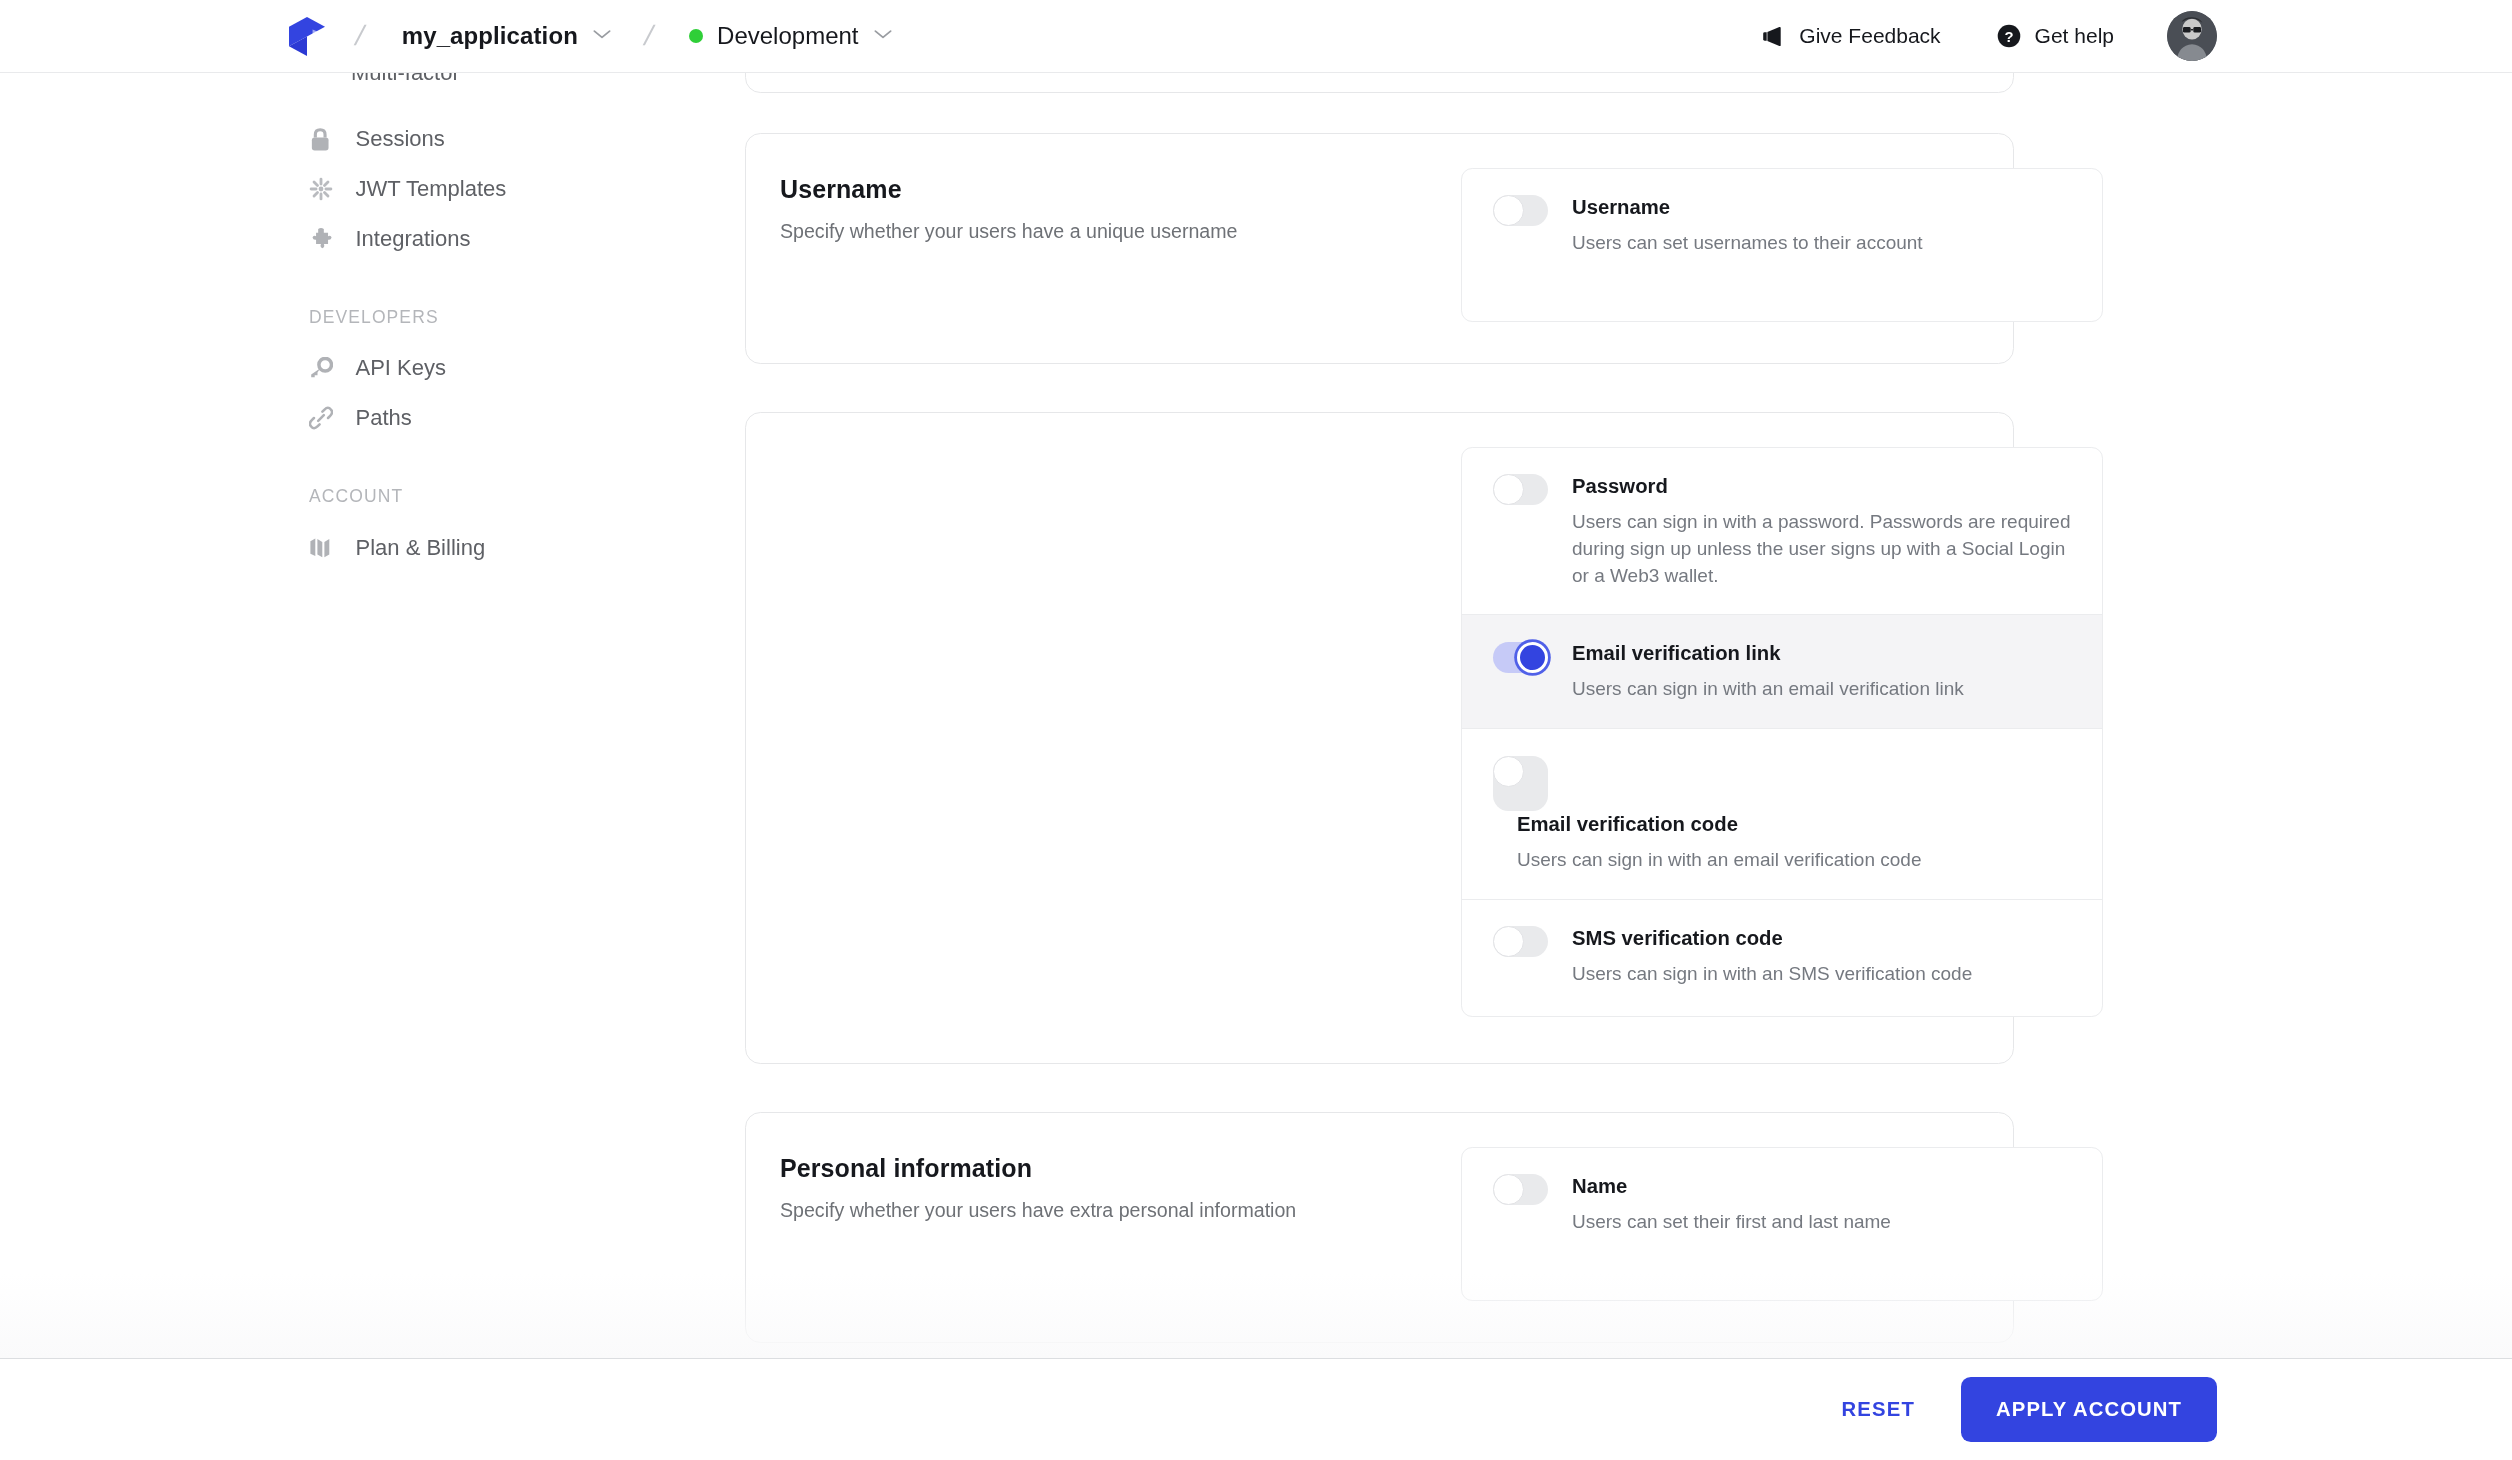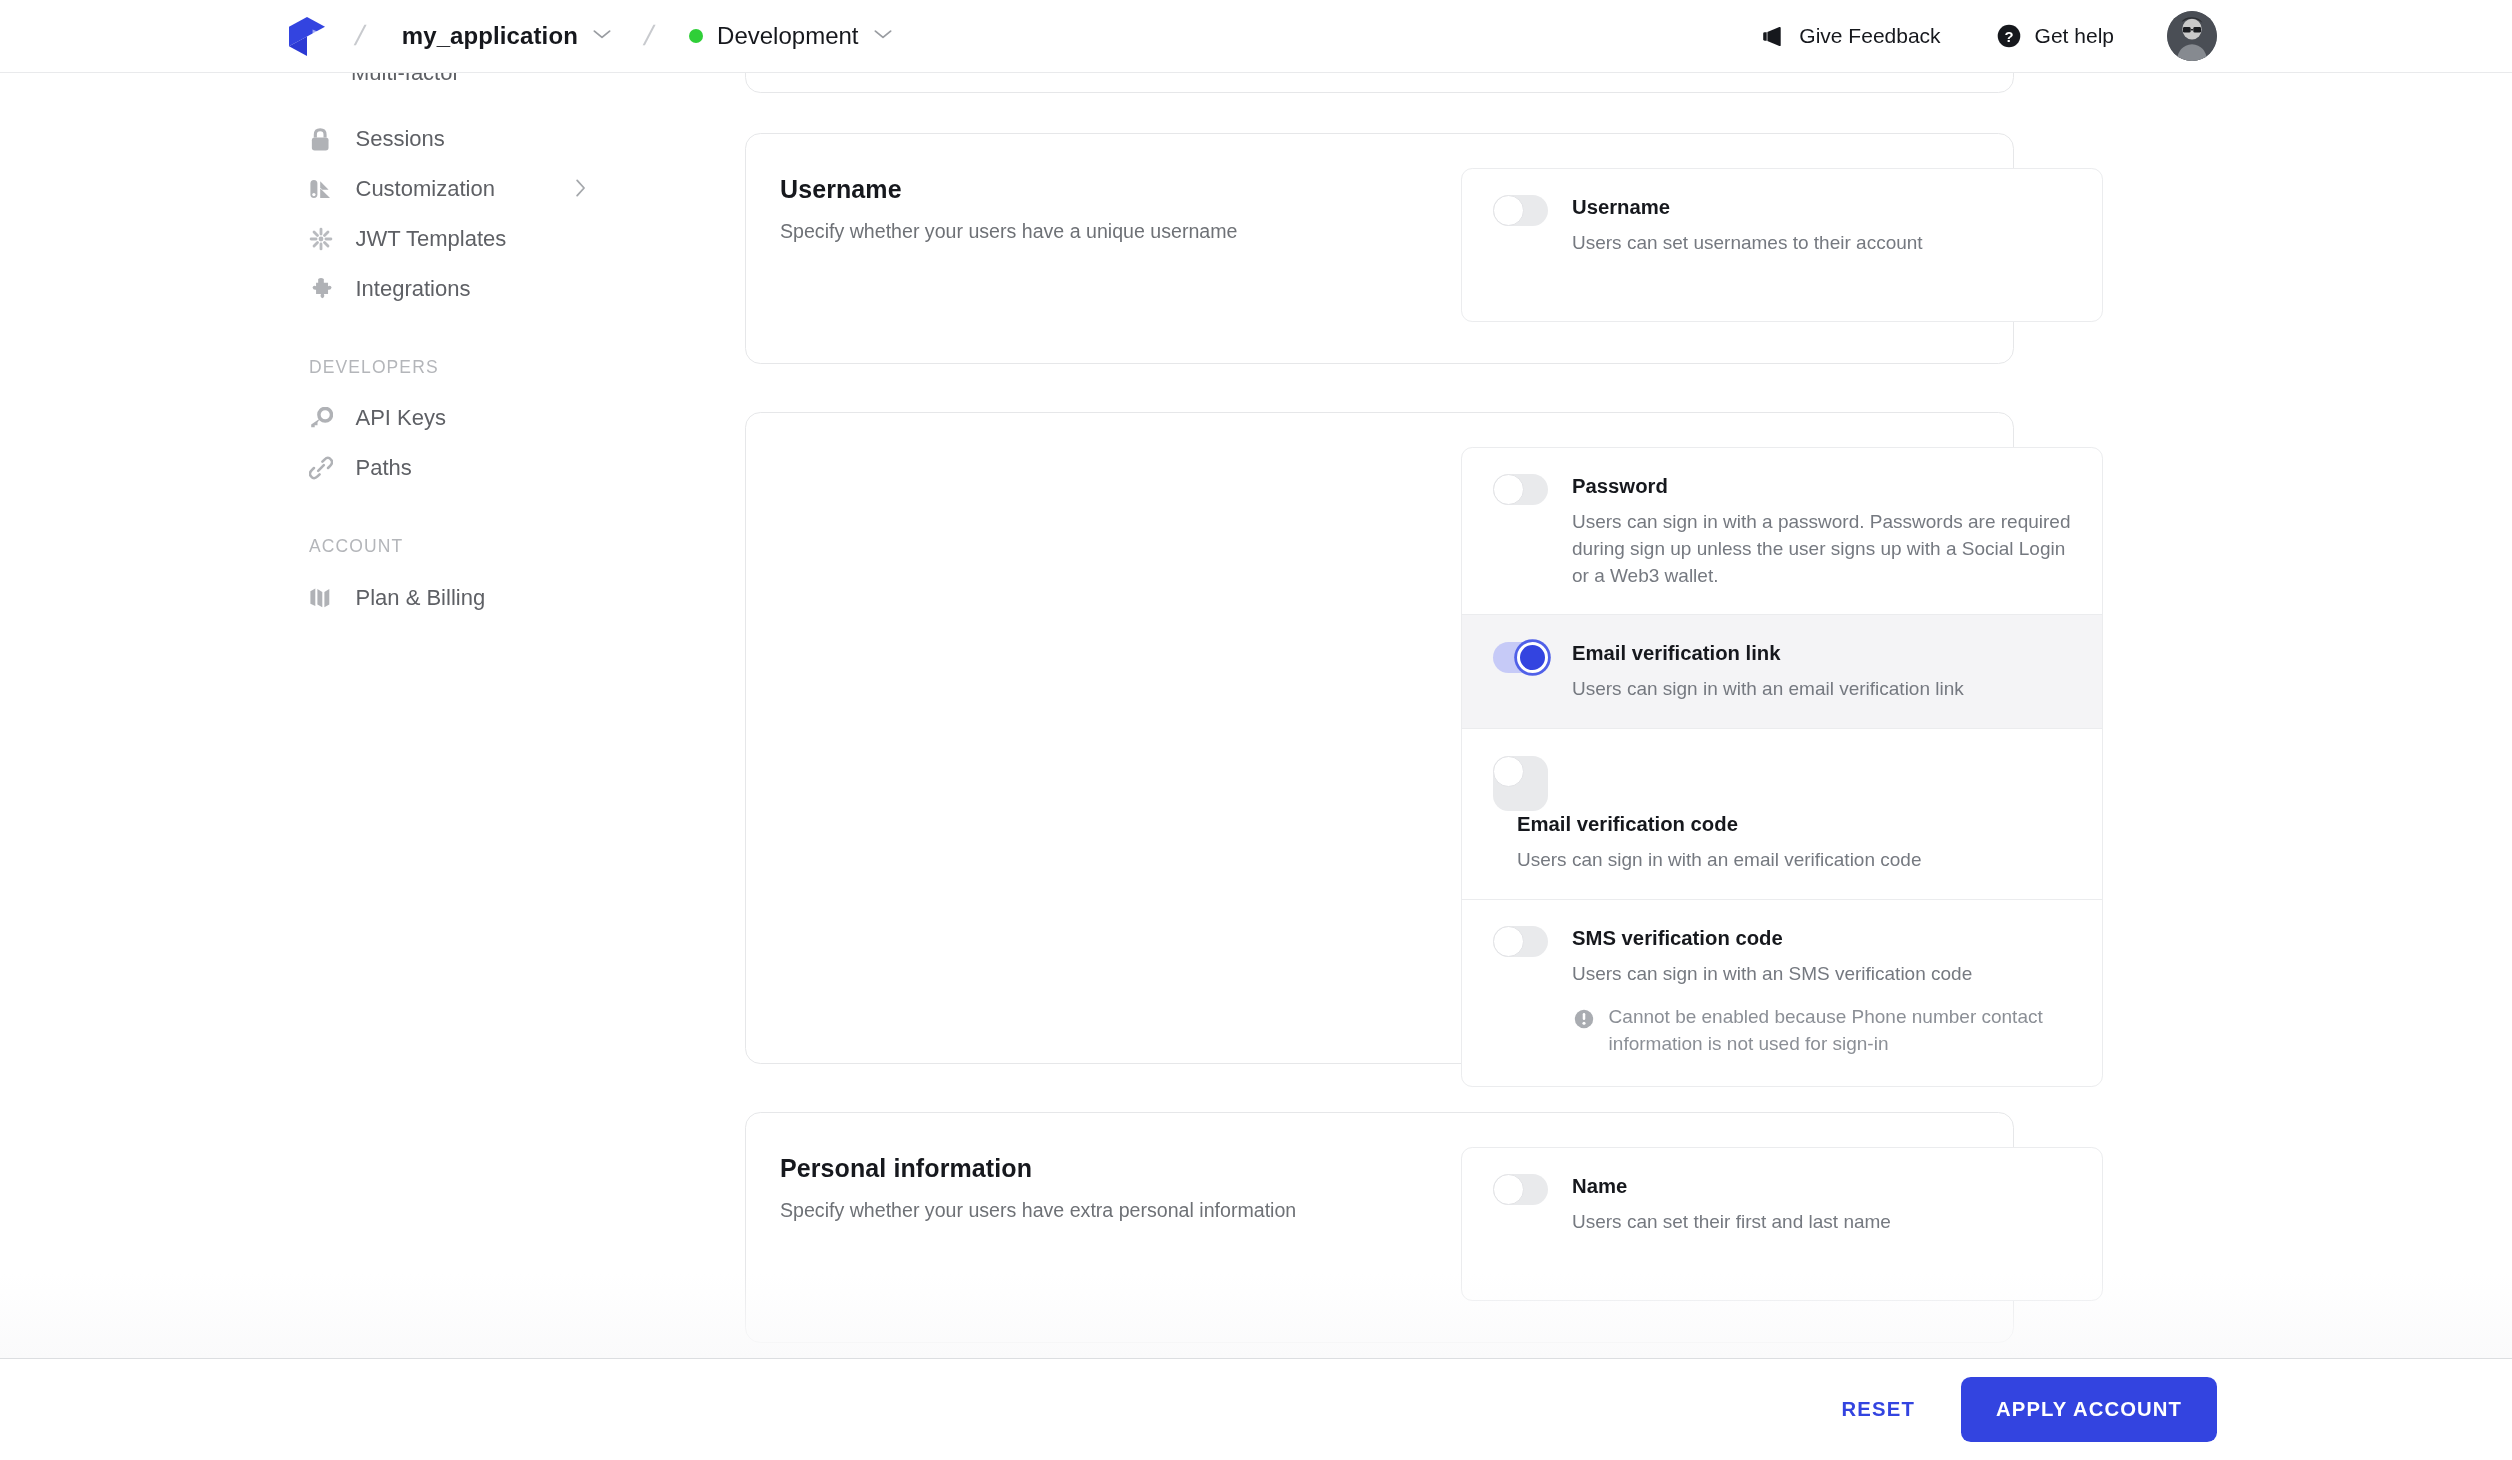--- a/index.html
+++ b/index.html
@@ -233,36 +233,20 @@
   <div class="nav-item" style="height:50px;">
     <span class="nav-icon">
       <svg width="22.4" height="25" viewBox="0 0 32 36">
         <rect x="4" y="15" width="24" height="19" rx="4" fill="#b0b2b6"></rect>
         <path d="M9 15 L9 11 Q9 4 16 4 Q23 4 23 11 L23 15" fill="none" stroke="#b0b2b6" stroke-width="4.5"></path>
       </svg>
     </span>
     <span class="nav-label">Sessions</span>
   </div>
 
-  <div class="nav-item" style="height:50px;">
-    <span class="nav-icon">
-      <svg width="22.4" height="24" viewBox="0 0 32 34">
-        <rect x="2" y="4" width="10" height="26" rx="5" fill="#b0b2b6"></rect>
-        <circle cx="7" cy="25" r="2.4" fill="#ffffff"></circle>
-        <path d="M16 16 L30 30 L16 30 Z" fill="#b0b2b6"></path>
-        <path d="M16 6 L28 18 L19 18 L16 15 Z" fill="#b0b2b6"></path>
-      </svg>
-    </span>
-    <span class="nav-label">Customization</span>
-    <span class="nav-caret">
-      <svg width="11.2" height="18" viewBox="0 0 16 26">
-          <path d="M3 2 L13 13 L3 24" fill="none" stroke="#a5a8ac" stroke-width="2.6" stroke-linecap="round" stroke-linejoin="round"></path>
-        </svg>
-    </span>
-  </div>
 
   <div class="nav-item" style="height:50px;">
     <span class="nav-icon">
       <svg width="24" height="24" viewBox="0 0 34 34">
         <g fill="#b9bbbf">
           <rect x="15" y="1" width="4" height="11" rx="2"></rect>
           <rect x="15" y="22" width="4" height="11" rx="2"></rect>
           <rect x="1" y="15" width="11" height="4" rx="2"></rect>
           <rect x="22" y="15" width="11" height="4" rx="2"></rect>
           <rect x="15" y="1" width="4" height="11" rx="2" transform="rotate(45 17 17)"></rect>
@@ -388,30 +372,20 @@
       </div>
 
       <div class="toggle-row" style="padding-bottom:28px;">
         <span class="sw">
           <span class="track"></span>
             <span class="knob"></span>
         </span>
         <span class="sw-body">
           <span class="sw-title" style="display:block;">SMS verification code</span>
           <span class="sw-desc" style="display:block;">Users can sign in with an SMS verification code</span>
-          <span class="sw-note">
-            <span class="info-ico">
-              <svg width="24" height="24" viewBox="0 0 34 34">
-                <circle cx="17" cy="17" r="13" fill="#a9acb1"></circle>
-                <rect x="15.2" y="8.5" width="3.6" height="10" rx="1.8" fill="#ffffff"></rect>
-                <circle cx="17" cy="23" r="2.2" fill="#ffffff"></circle>
-              </svg>
-            </span>
-            <span>Cannot be enabled because Phone number contact information is not used for sign-in</span>
-          </span>
         </span>
       </div>
 
     </div>
   </div>
 
   <div class="card" style="top:1039px; height:231px;">
     <div class="card-inner">
       <div class="card-left">
         <div class="card-title">Personal information</div>

